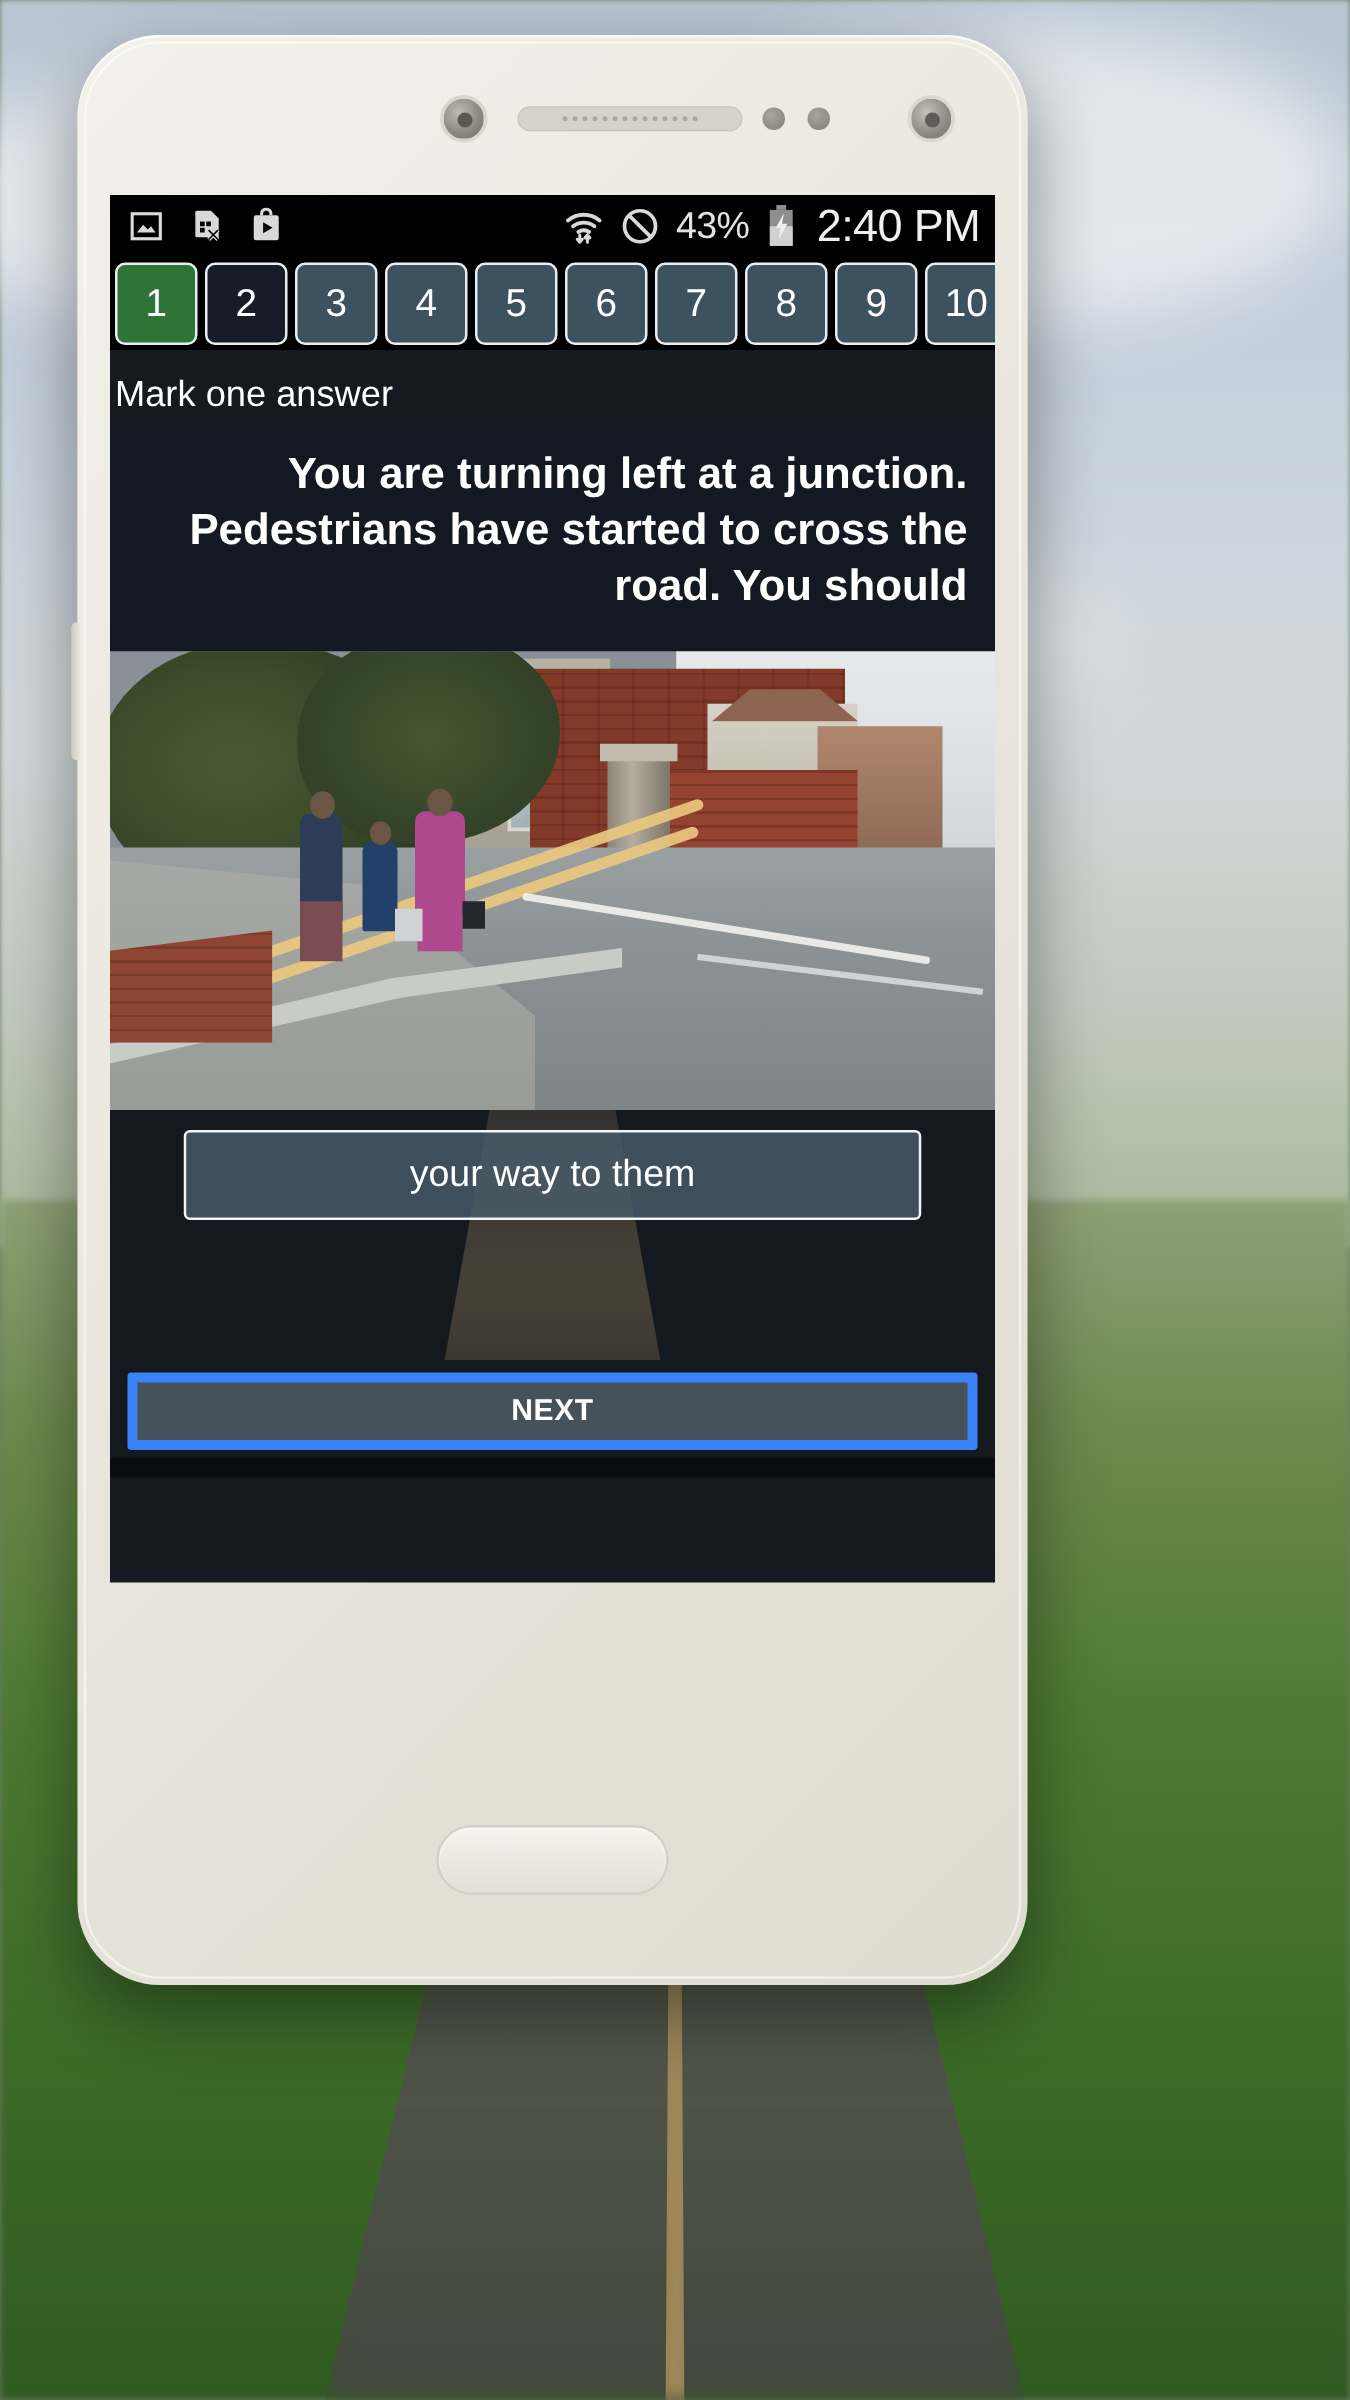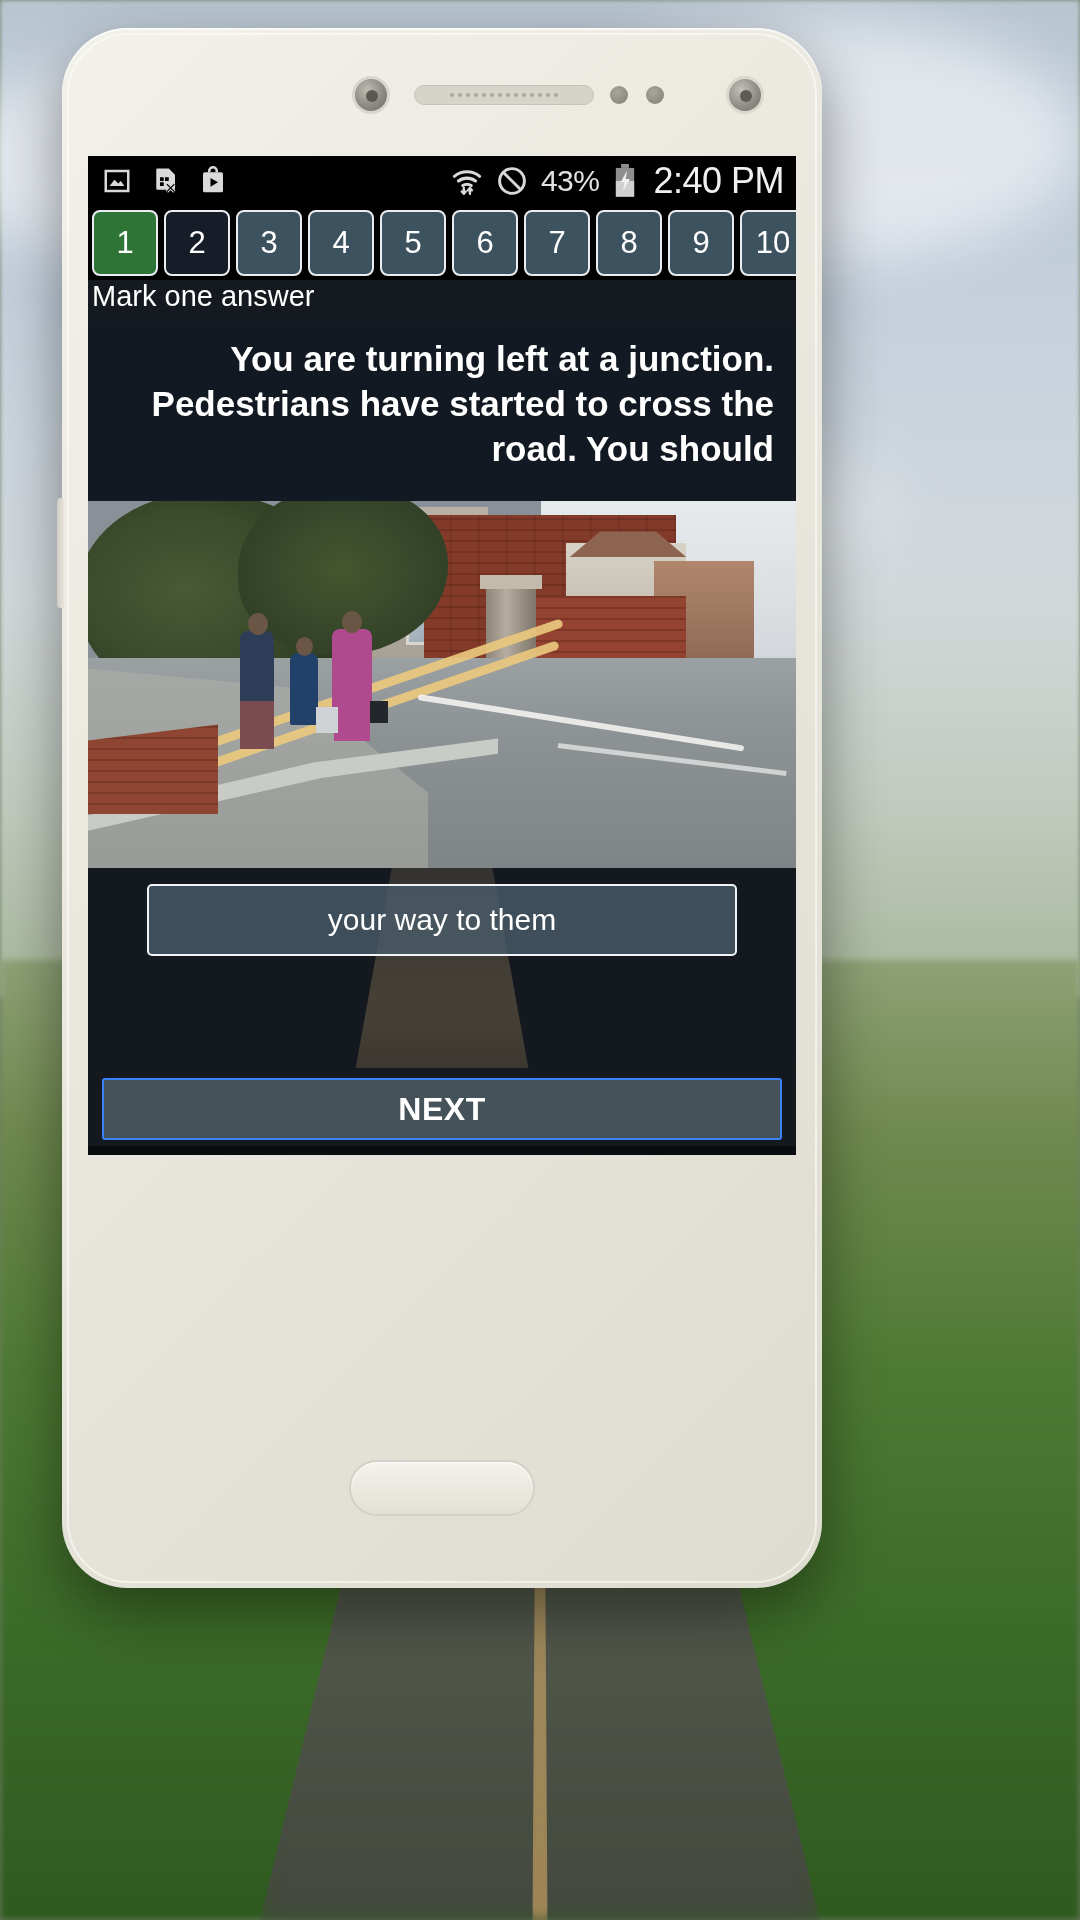--- a/index.html
+++ b/index.html
@@ -66,21 +66,21 @@
     background:#5e5c54;}
 
   
   .home{position:absolute;left:50%;top:1432px;transform:translateX(-50%);
     width:186px;height:56px;border-radius:28px;
     background:linear-gradient(180deg,#f4f3ec,#e2e0d6);
     border:2px solid #d3d1c7;
     box-shadow:0 1px 2px rgba(255,255,255,.9) inset;}
 
   
-  .screen{position:absolute;left:26px;top:128px;width:708px;height:999px;
+  .screen{position:absolute;left:26px;top:128px;width:708px;height:1110px;
     background:#151a21;overflow:hidden;}
 
   
   .statusbar{height:50px;background:#000;display:flex;align-items:center;
     padding:0 12px 0 14px;color:#d9d9d9;}
   .sb-left{display:flex;align-items:center;gap:18px;}
   .sb-right{margin-left:auto;display:flex;align-items:center;gap:13px;}
   .sb-icon{display:block;}
   .batt-pct{font-size:30px;color:#e2e2e2;letter-spacing:-.5px;}
   .clock{font-size:36px;color:#f0f0f0;letter-spacing:-.5px;padding-left:2px;}
@@ -88,21 +88,21 @@
   
   .tabstrip{height:74px;background:#000;display:flex;align-items:center;
     gap:6px;padding:0 0 0 4px;overflow:hidden;}
   .qtab{flex:0 0 auto;width:66px;height:66px;border-radius:8px;
     border:2px solid #e9edf0;background:#3d525f;
     color:#fff;font-size:31px;display:flex;align-items:center;justify-content:center;}
   .qtab.green{background:#2f7437;border-color:#e9edf0;}
   .qtab.dark{background:#161d29;border-color:#e9edf0;}
 
   
-  .markone{background:#151a21;color:#fff;font-size:29px;padding:0 0 10px 4px;}
+  .markone{background:#151a21;color:#fff;font-size:29px;padding:20px 0 10px 4px;}
 
   
   .qbox{background:#121922;padding:14px 22px 30px;}
   .qtext{color:#fff;font-size:35px;font-weight:bold;line-height:1.28;text-align:right;}
 
   
   .photo{position:relative;width:100%;height:367px;overflow:hidden;background:#8a9097;}
   .sky{position:absolute;right:0;top:0;width:36%;height:55%;
     background:linear-gradient(180deg,#e7eaec,#d6dade 70%,#c7ccd0 100%);}
   .tree{position:absolute;left:-10px;top:-8px;width:270px;height:215px;
@@ -174,24 +174,24 @@
     clip-path:polygon(38% 0%,62% 0%,86% 100%,14% 100%);filter:blur(14px);}
   .answer{position:relative;margin:0 auto 14px;width:590px;height:72px;
     border:2px solid #f1f4f6;border-radius:5px;
     background:rgba(74,94,107,.78);
     display:flex;align-items:center;justify-content:center;
     color:#fff;font-size:30px;}
 
   
   .nextwrap{position:relative;background:#14181f;padding:10px 0 6px;}
   .nextbtn{position:relative;margin:0 auto;width:680px;height:62px;
-    border:2px solid #3b82f6;border-radius:3px;
+    border:8px solid #3b82f6;border-radius:3px;
     background:rgba(80,95,102,.82);
     display:flex;align-items:center;justify-content:center;
-    color:#fff;font-size:32px;font-weight:bold;letter-spacing:.5px;}
+    color:#fff;font-size:24px;font-weight:bold;letter-spacing:.5px;}
   .navbar{height:16px;background:#0a0c10;}
 </style>
 </head>
 <body>
 
 <div class="backdrop">
   <div class="bd-sky"></div>
   <div class="bd-cloud" style="left:-60px;top:60px;width:420px;height:200px;"></div>
   <div class="bd-cloud" style="left:560px;top:20px;width:520px;height:240px;"></div>
   <div class="bd-cloud" style="left:200px;top:420px;width:700px;height:180px;opacity:.45;"></div>

